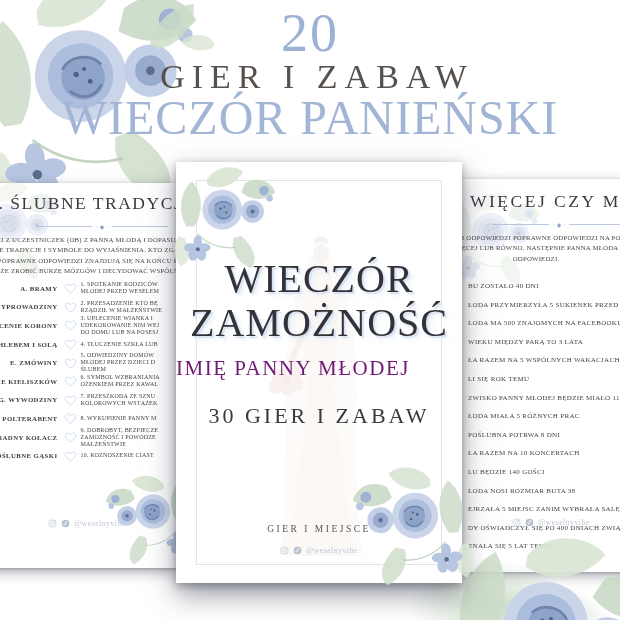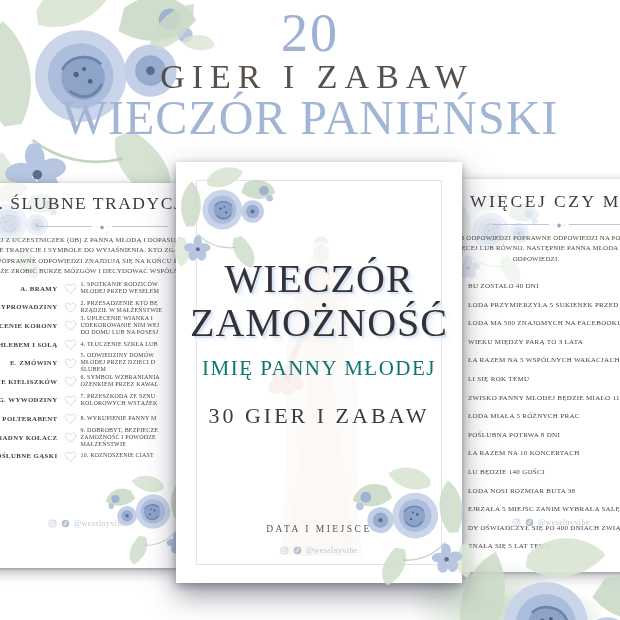--- a/index.html
+++ b/index.html
@@ -39,22 +39,22 @@
 
   
   .rlist{position:absolute;top:104px;left:10px;}
   .rline{font-size:7px;line-height:7px;margin-bottom:11.6px;white-space:nowrap;
          letter-spacing:.3px;color:#474545;}
 
   
   .frame{position:absolute;left:20px;right:20px;top:18px;bottom:18px;border:1px solid #dcdcdf;opacity:.8;}
   .c-title{position:absolute;top:95px;left:0;right:0;text-align:center;font-size:40px;line-height:44px;
            color:#33323a;letter-spacing:1px;text-shadow:2px 2px 0 #d9e4f2,4px 4px 5px #e8eff7;}
-  .c-sub{position:absolute;top:194px;left:0;right:0;text-align:center;font-size:21px;
-         letter-spacing:1.5px;color:#0f766e;}
+  .c-sub{position:absolute;top:194px;left:0;right:0;text-align:left;font-size:21px;
+         letter-spacing:1.5px;color:#701a75;}
   .c-count{position:absolute;top:241px;left:0;right:0;text-align:center;font-size:22px;
            letter-spacing:3px;color:#3a3a40;}
   .c-date{position:absolute;top:362px;left:0;right:0;text-align:center;font-size:9.5px;
           letter-spacing:2.5px;color:#55555c;}
 
   
   .social{position:absolute;display:flex;align-items:center;justify-content:center;gap:4px;
           color:#bcc6d2;font-size:7.5px;letter-spacing:.6px;}
   .social svg{width:9px;height:9px;flex:none;}
   .ig rect,.ig circle{fill:none;stroke:#bcc6d2;stroke-width:1.8;}
@@ -314,21 +314,21 @@
     <svg class="cluster" style="left:2px;top:6px;width:100px;height:104px;" viewBox="0 0 104 110">
         <use href="#flower-cluster"></use>
       </svg>
 
     <div class="c-title">
       <div>WIECZÓR</div>
       <div>ZAMOŻNOŚĆ</div>
     </div>
     <div class="c-sub">IMIĘ PANNY MŁODEJ</div>
     <div class="c-count">30 GIER I ZABAW</div>
-    <div class="c-date">DATA I MIEJSCE</div>
+    <div class="c-date">GIER I MIEJSCE</div>
 
     <div class="social" style="left:0;right:0;top:384px;">
       <svg class="ig" viewBox="0 0 24 24">
           <rect x="3" y="3" width="18" height="18" rx="5"></rect>
           <circle cx="12" cy="12" r="4.2"></circle>
           <circle class="dot" cx="17" cy="7" r="1.4"></circle>
         </svg>
       <svg class="tk" viewBox="0 0 24 24">
           <circle class="bg" cx="12" cy="12" r="10"></circle>
           <path class="note" d="M13.5 6 v7.2 a3 3 0 1 1 -2.4 -2.94 M13.5 6 c.3 1.8 1.5 3 3.3 3.3"></path>

